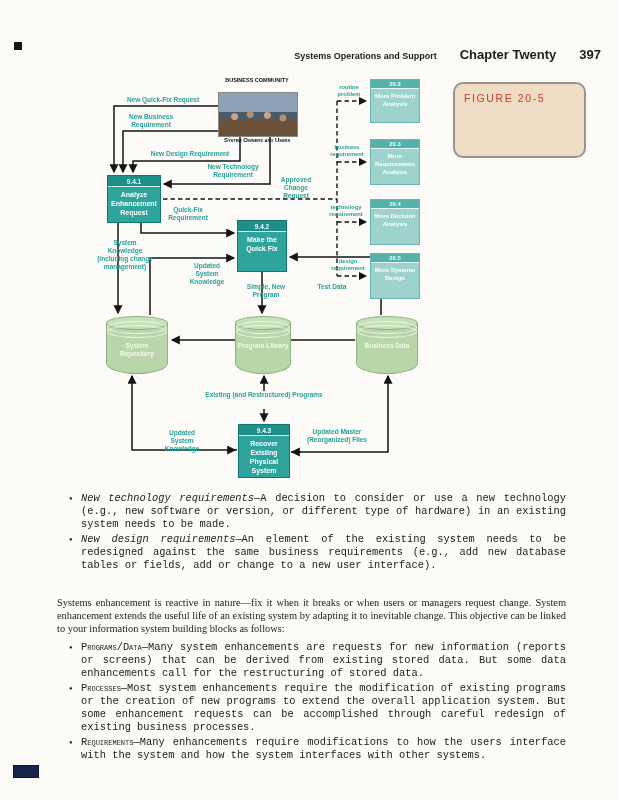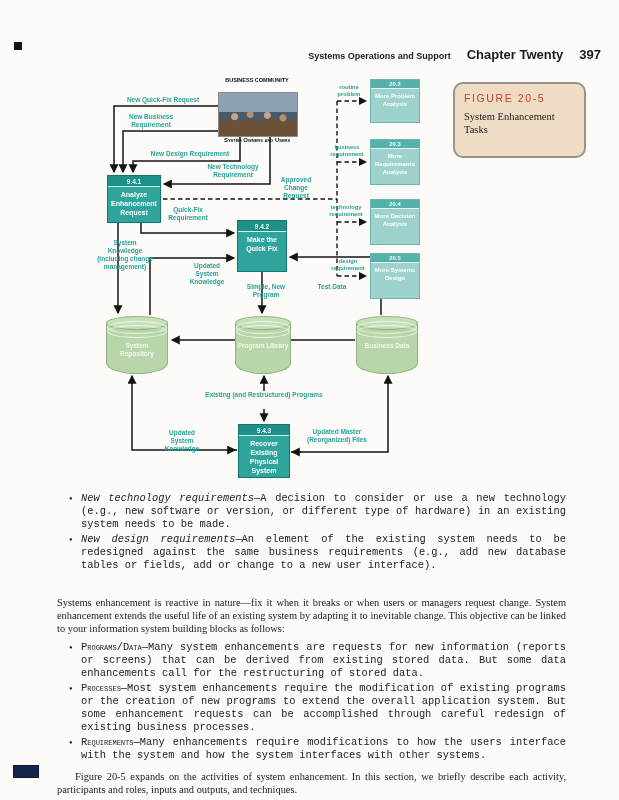--- a/index.html
+++ b/index.html
@@ -1,19 +1,19 @@
 <!DOCTYPE html>
 <html><head>
 <meta charset="utf-8">
 <style>
   html,body{margin:0;padding:0;background:#e8e8e6;}
   .page{position:relative;width:619px;height:800px;background:#fcfbf8;overflow:hidden;
         font-family:"Liberation Sans",sans-serif;}
   
-  .pagehead{position:absolute;top:47px;right:18px;display:flex;align-items:baseline;gap:16px;
+  .pagehead{position:absolute;top:47px;right:18px;display:flex;align-items:baseline;gap:23px;
             font-family:"Liberation Sans",sans-serif;color:#1c1c1c;}
   .pagehead .sec{font-size:9px;font-weight:bold;}
   .pagehead .chap{font-size:13px;font-weight:bold;}
   .pagehead .num{font-size:13px;font-weight:bold;}
   .regmark{position:absolute;left:14px;top:42px;width:8px;height:8px;background:#141414;}
   .cornermark{position:absolute;left:13px;top:765px;width:24px;height:11px;background:#16264a;border:1px solid #0d1730;}
   
   .callout{position:absolute;left:453px;top:82px;width:133px;height:76px;background:#eedcc5;
            border:2px solid #9a948a;border-radius:10px;box-sizing:border-box;padding:8px 9px;}
   .callout .flabel{font-size:10.5px;font-weight:normal;letter-spacing:1.6px;color:#cf3b28;}
@@ -109,21 +109,20 @@
       <path d="M337,276 L366,276" marker-end="url(#ah)"></path>
     </g>
   </svg>
 
   <div class="entity-head">BUSINESS COMMUNITY</div>
   <div class="photo"></div>
   <div class="entity-cap">System Owners and Users</div>
 
   <div class="callout">
     <div class="flabel">FIGURE 20-5</div>
-    <div class="ftitle">System Enhancement Tasks</div>
   </div>
 
   <div class="pbox" style="left:107px;top:175px;width:54px;height:48px;">
     <div class="pid">9.4.1</div>
     <div class="pname">Analyze Enhancement Request</div>
   </div>
   <div class="pbox" style="left:237px;top:220px;width:50px;height:52px;">
     <div class="pid">9.4.2</div>
     <div class="pname">Make the Quick Fix</div>
   </div>
@@ -204,16 +203,15 @@
       <span class="bt"><span class="sc">Programs/Data</span><span>—Many system enhancements are requests for new information (reports or screens) that can be derived from existing stored data. But some data enhancements call for the restructuring of stored data.</span></span>
     </div>
     <div class="bl">
       <span class="dot">•</span>
       <span class="bt"><span class="sc">Processes</span><span>—Most system enhancements require the modification of existing programs or the creation of new programs to extend the overall application system. But some enhancement requests can be accomplished through careful redesign of existing business processes.</span></span>
     </div>
     <div class="bl">
       <span class="dot">•</span>
       <span class="bt"><span class="sc">Requirements</span><span>—Many enhancements require modifications to how the users interface with the system and how the system interfaces with other systems.</span></span>
     </div>
-    <div class="para2">Figure 20-5 expands on the activities of system enhancement. In this section, we briefly describe each activity, participants and roles, inputs and outputs, and techniques.</div>
   </div>
 
 </div>
 
 </body></html>

